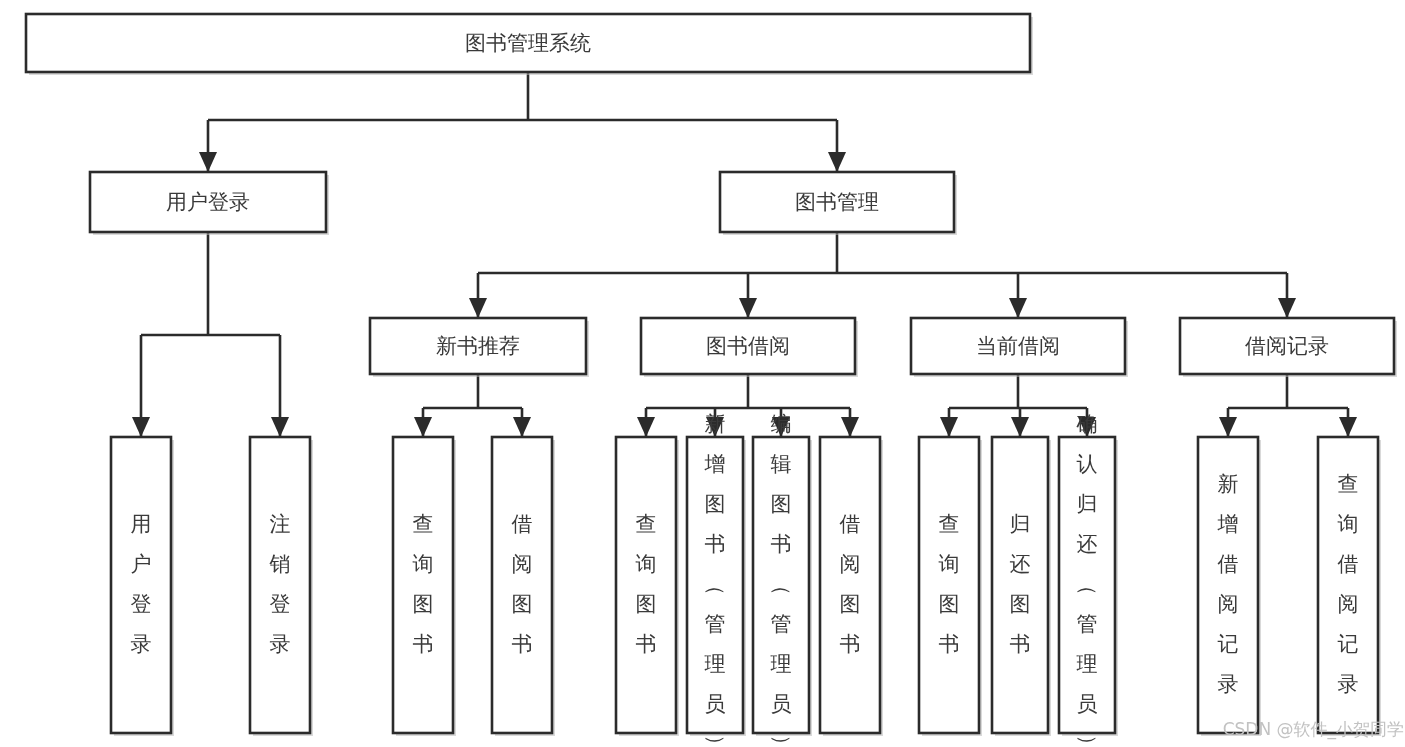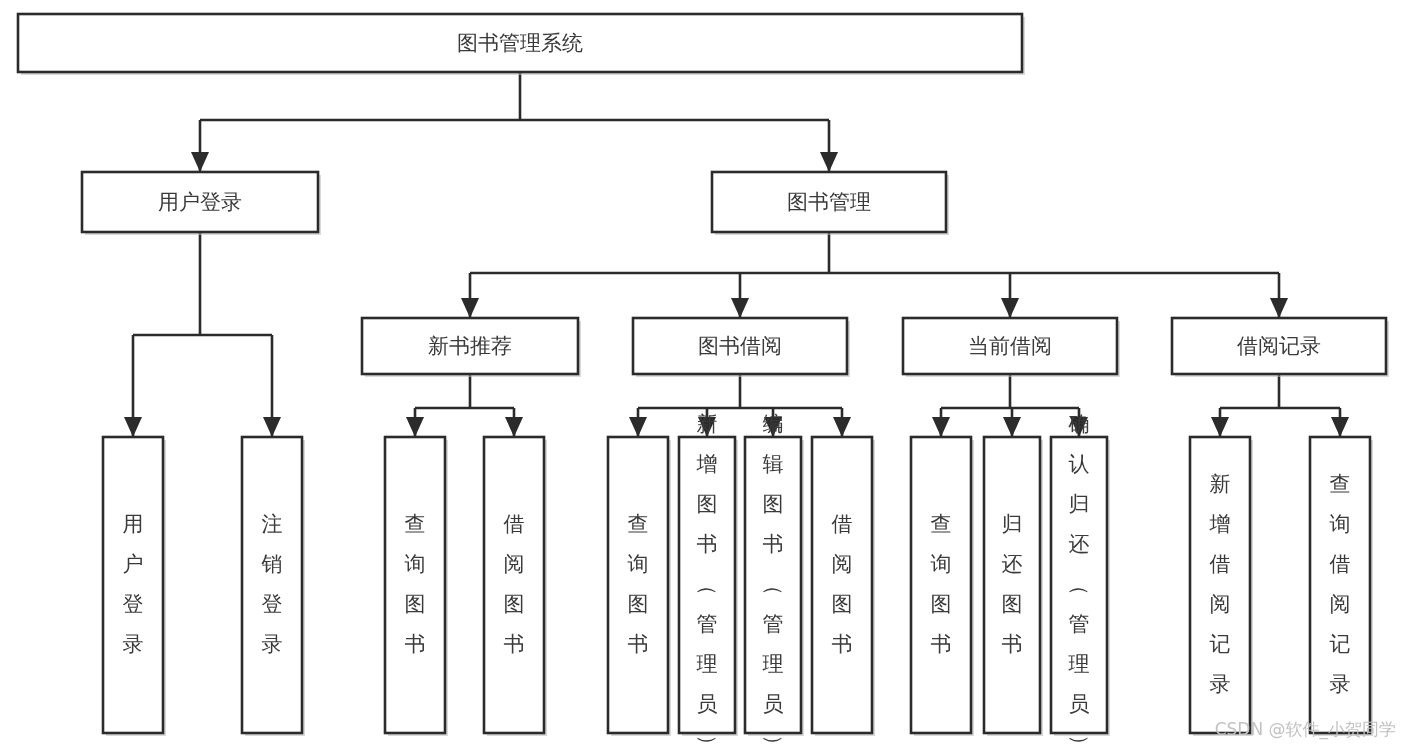--- a/index.html
+++ b/index.html
@@ -9,21 +9,21 @@
   }
   body {
     width: 1405px;
     height: 747px;
     font-family: "DejaVu Sans", "Liberation Sans", sans-serif;
     overflow: hidden;
     position: relative;
   }
   #diagram-root {
     position: absolute;
-    left: 0; top: 0;
+    left: 8px; top: 0;
     width: 1114px;
     height: 747px;
   }
   svg.tree-canvas {
     display: block;
     width: 1405px;
     height: 747px;
   }
   .node-box {
     fill: #ffffff;

